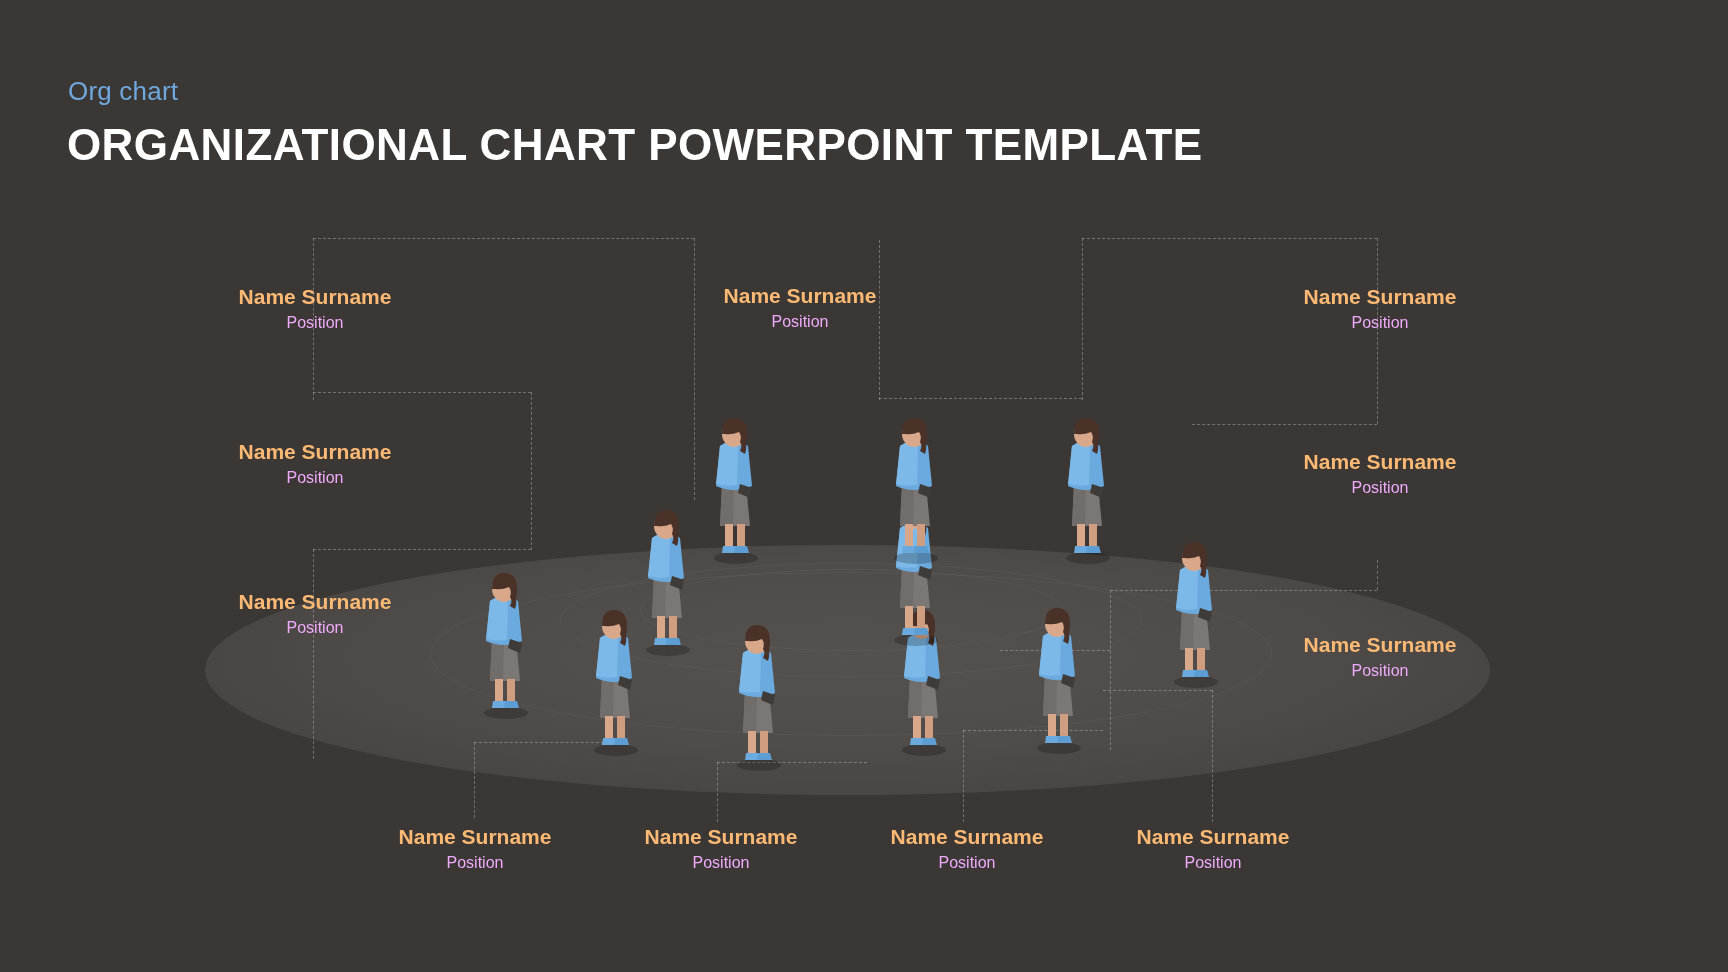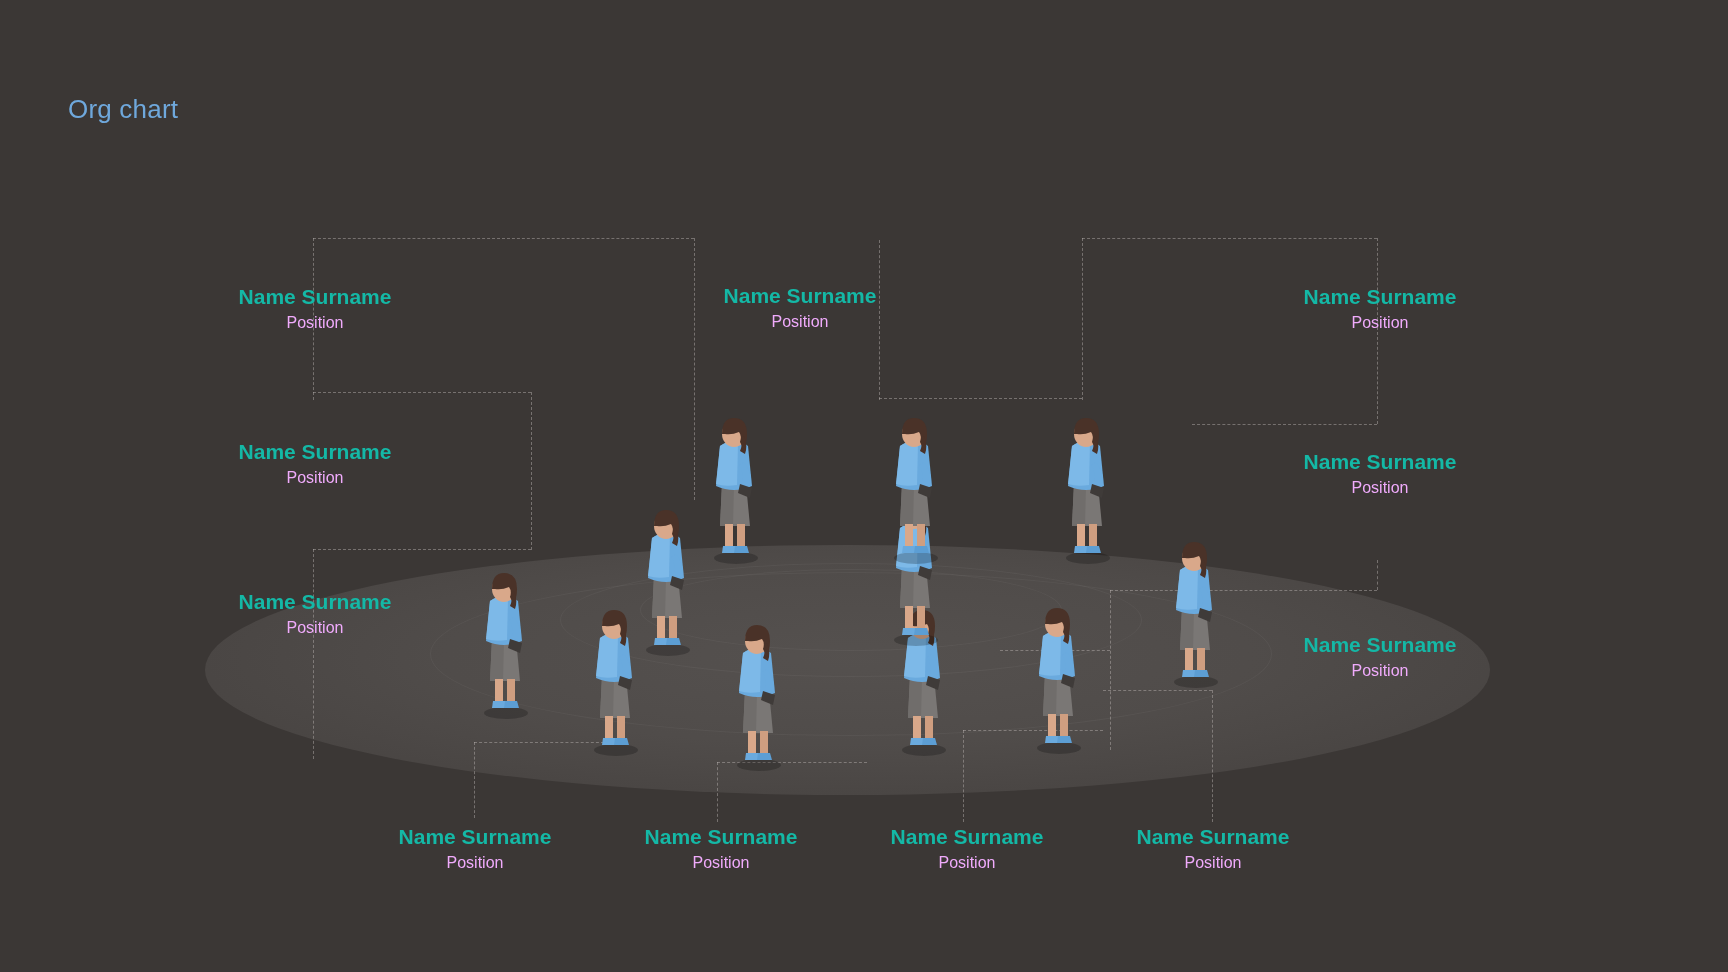--- a/index.html
+++ b/index.html
@@ -20,21 +20,21 @@
     width: 1728px;
     height: 972px;
     background: #3b3735;
     overflow: hidden;
   }
 
   
   #eyebrow {
     position: absolute;
     left: 68px;
-    top: 94px;
+    top: 76px;
     font-size: 26px;
     color: #6fa8dc;
     letter-spacing: 0.2px;
   }
   #title {
     position: absolute;
     left: 67px;
     top: 120px;
     font-size: 44px;
     font-weight: bold;
@@ -73,21 +73,21 @@
 
   
   .label {
     position: absolute;
     text-align: center;
     white-space: nowrap;
   }
   .label .name {
     font-size: 21px;
     font-weight: bold;
-    color: #14b8a6;
+    color: #fdba74;
     line-height: 1.1;
   }
   .label .pos {
     font-size: 16px;
     color: #f0abfc;
     margin-top: 6px;
     line-height: 1.1;
   }
 
   
@@ -97,20 +97,21 @@
     height: 156px;
   }
   .figure .fsvg { display: block; width: 100%; height: 100%; }
 </style>
 </head>
 <body>
 
 <div id="slide">
 
   <div id="eyebrow">Org chart</div>
+  <div id="title">ORGANIZATIONAL CHART POWERPOINT TEMPLATE</div>
 
   <div id="floor"></div>
   <div class="ring" id="ring1"></div>
   <div class="ring" id="ring2"></div>
   <div class="ring" id="ring3"></div>
 
   <div class="conn" style="left:313px; top:238px; width:381px; border-top-width:1px;"></div>
   <div class="conn" style="left:313px; top:238px; height:162px; border-left-width:1px;"></div>
   <div class="conn" style="left:694px; top:238px; height:262px; border-left-width:1px;"></div>
 

